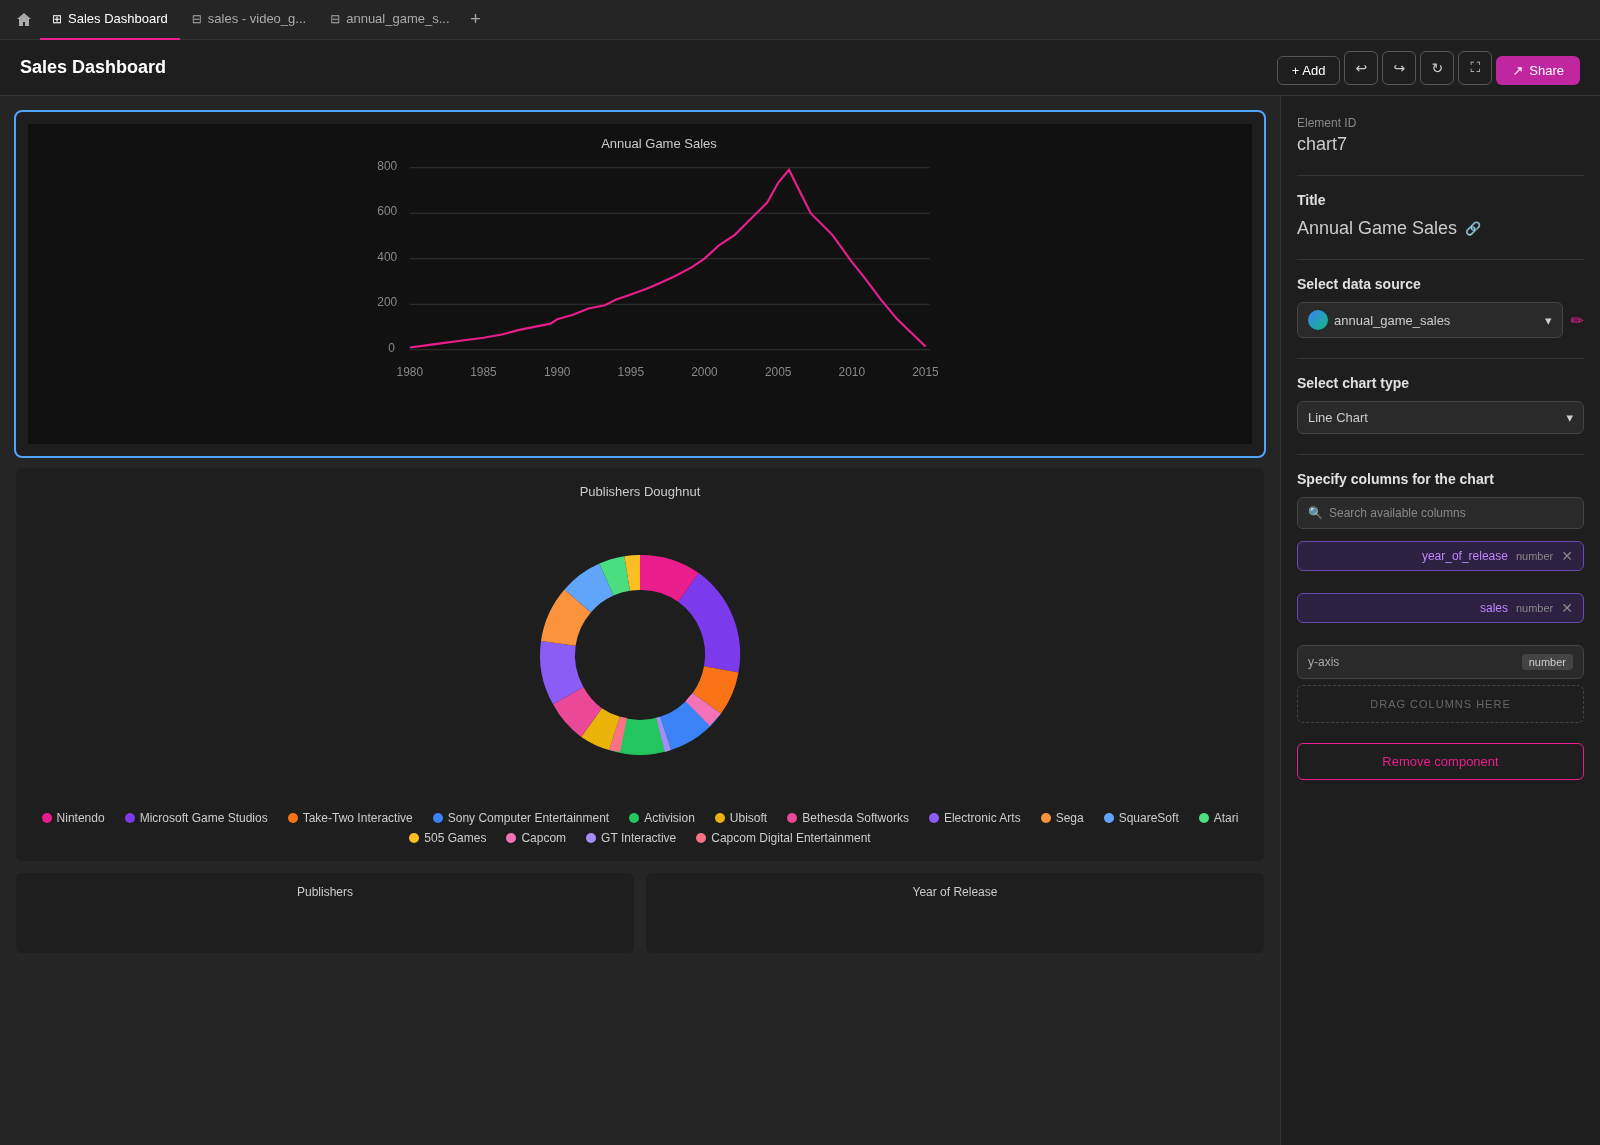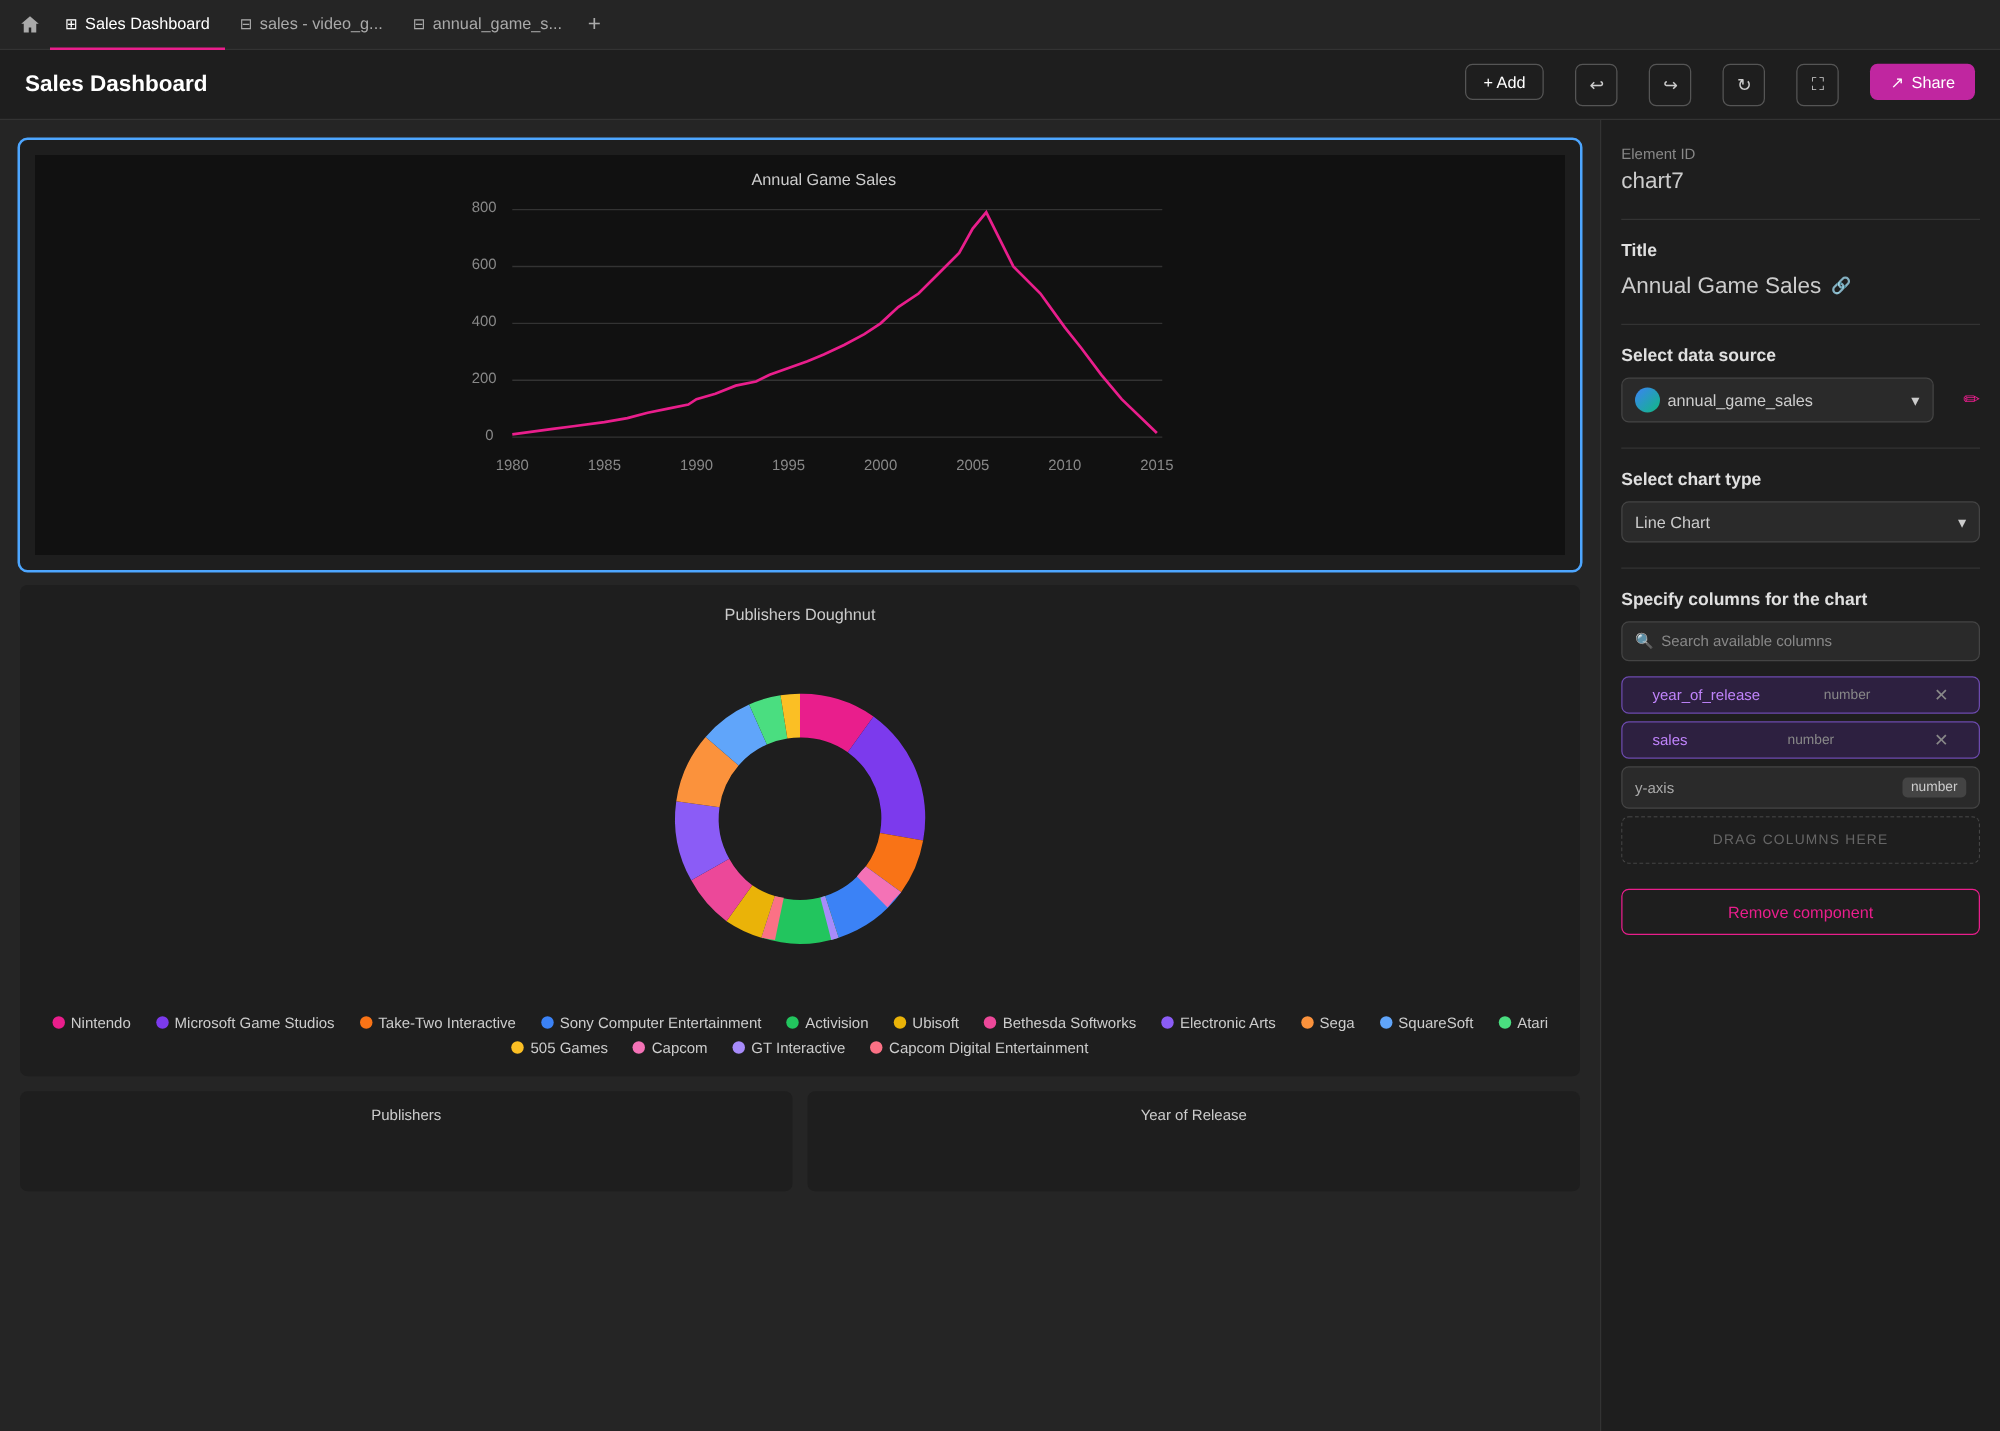--- a/index.html
+++ b/index.html
@@ -66,22 +66,22 @@
       height: 56px;
       border-bottom: 1px solid #333;
     }
     .header-title {
       font-size: 18px;
       font-weight: 600;
       color: #fff;
     }
     .header-actions {
       display: flex;
-      align-items: flex-start;
-      gap: 25px;
+      align-items: flex-end;
+      gap: 4px;
     }
     .btn-add {
       background: transparent;
       border: 1px solid #555;
       color: #fff;
       padding: 6px 14px;
       border-radius: 6px;
       cursor: pointer;
       display: flex;
       align-items: center;
@@ -252,21 +252,21 @@
       color: #e0e0e0;
       font-size: 14px;
       font-weight: 700;
       margin-bottom: 10px;
     }
 
     
     .datasource-row {
       display: flex;
       align-items: center;
-      gap: 24px;
+      gap: 8px;
     }
     .datasource-select {
       flex: 1;
       background: #2a2a2a;
       border: 1px solid #444;
       color: #ccc;
       padding: 7px 10px;
       border-radius: 6px;
       cursor: pointer;
       display: flex;
@@ -313,25 +313,25 @@
       gap: 6px;
       color: #888;
       font-size: 12px;
     }
 
     
     .column-tag {
       background: #2d2040;
       border: 1px solid #6c4aad;
       border-radius: 6px;
-      padding: 6px 24px;
-      display: flex;
-      align-items: center;
-      justify-content: space-between;
-      margin-bottom: 6px;
+      padding: 6px 10px;
+      display: flex;
+      align-items: center;
+      justify-content: flex-end;
+      margin-bottom: 22px;
     }
     .tag-name {
       color: #c084fc;
       font-size: 12px;
     }
     .tag-type {
       color: #888;
       font-size: 11px;
       margin-left: 8px;
     }

